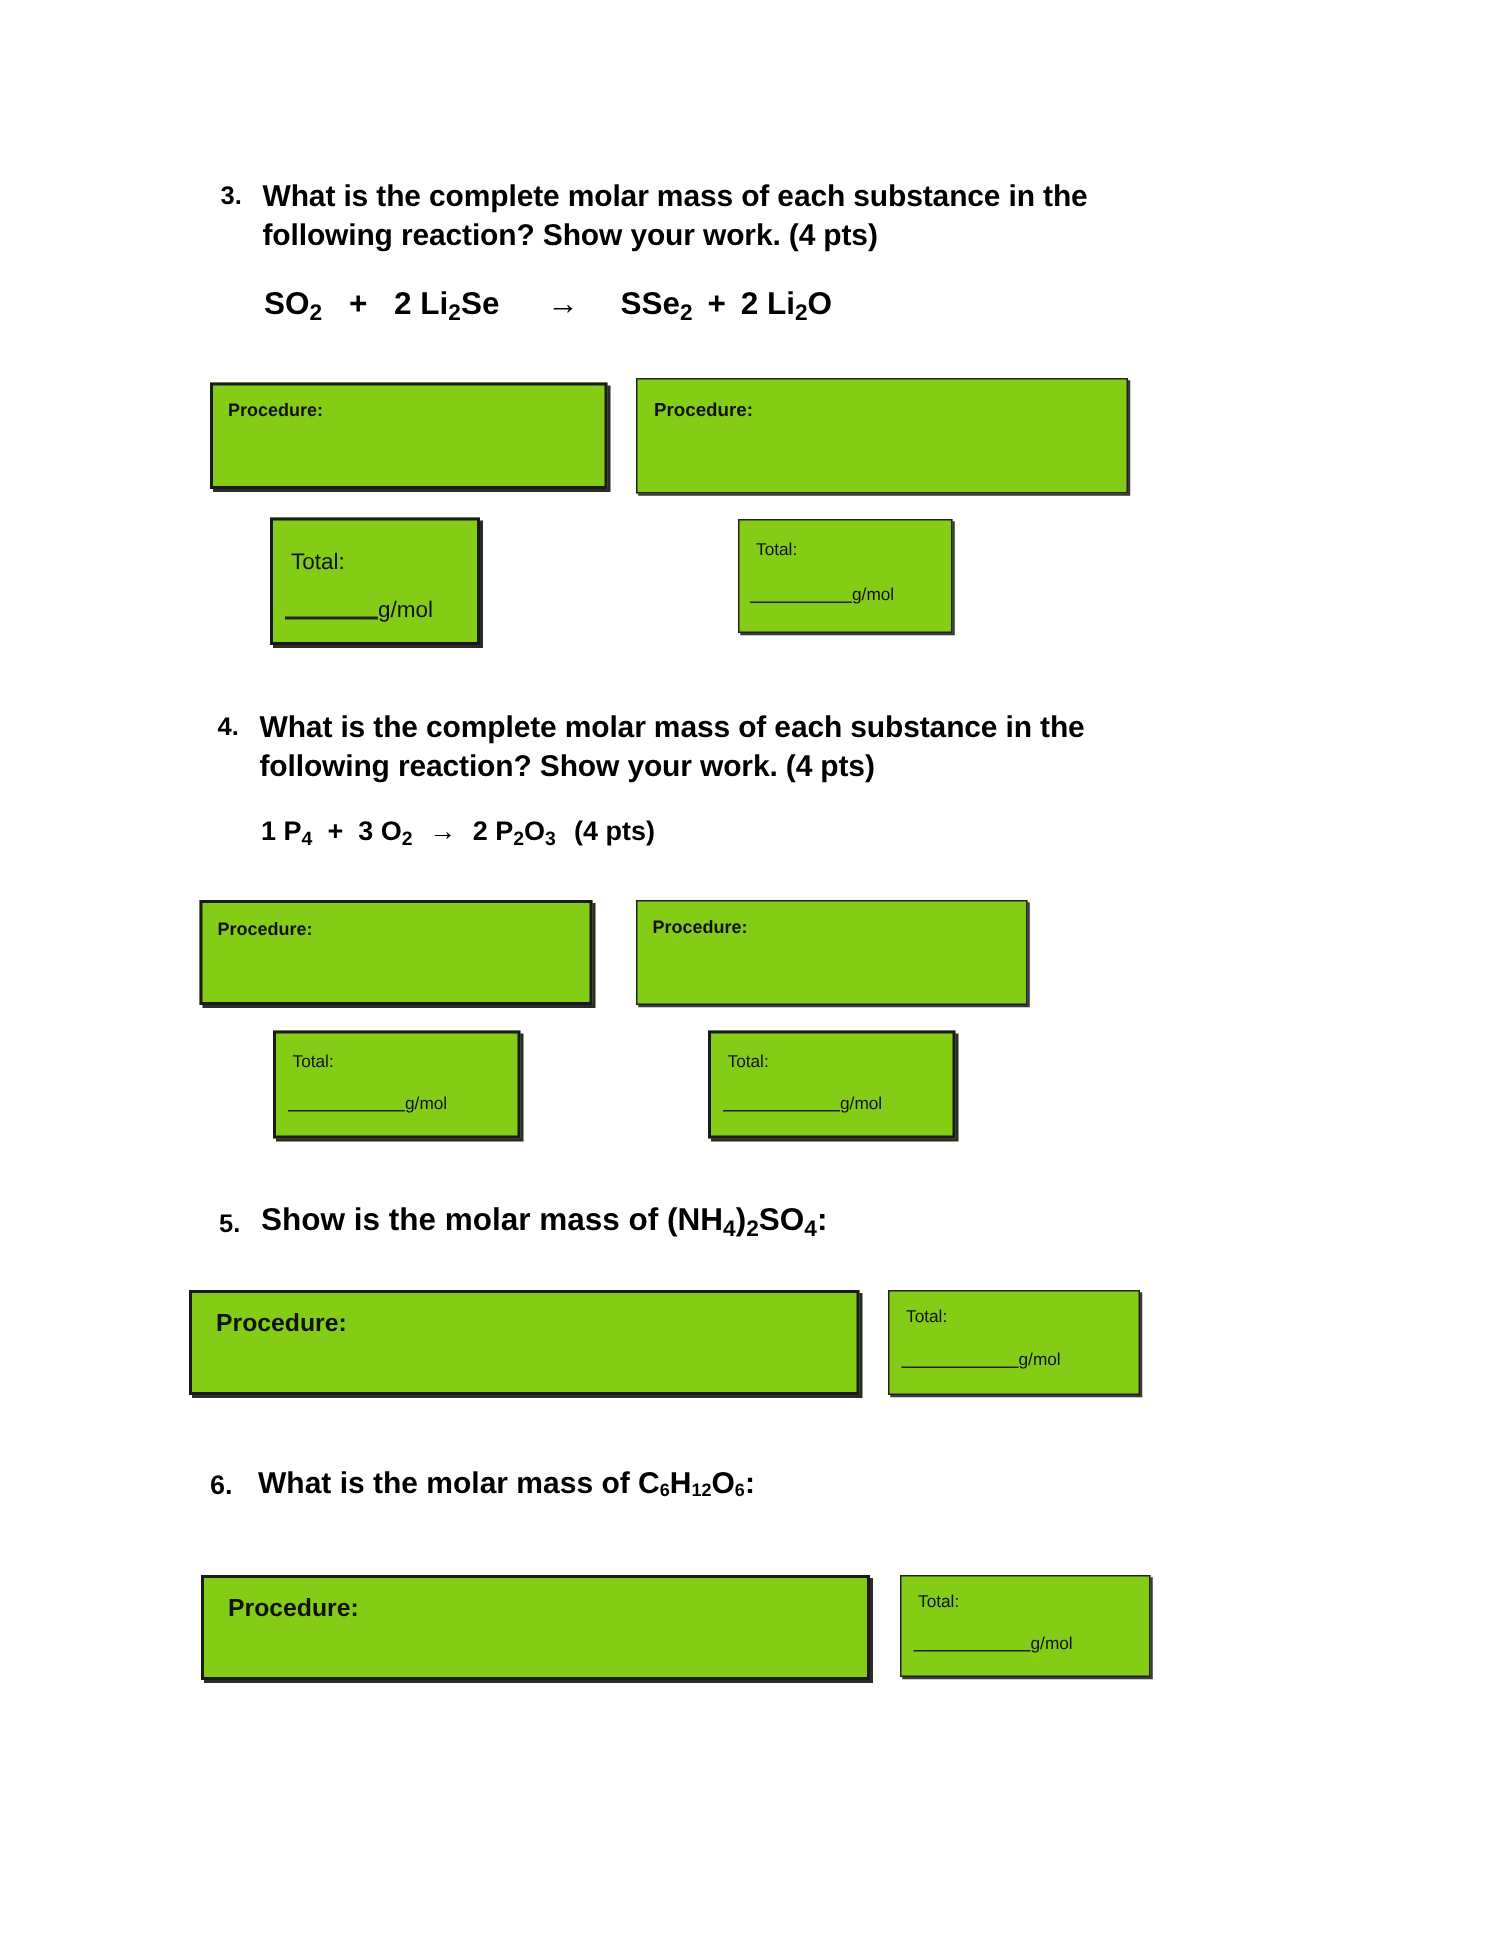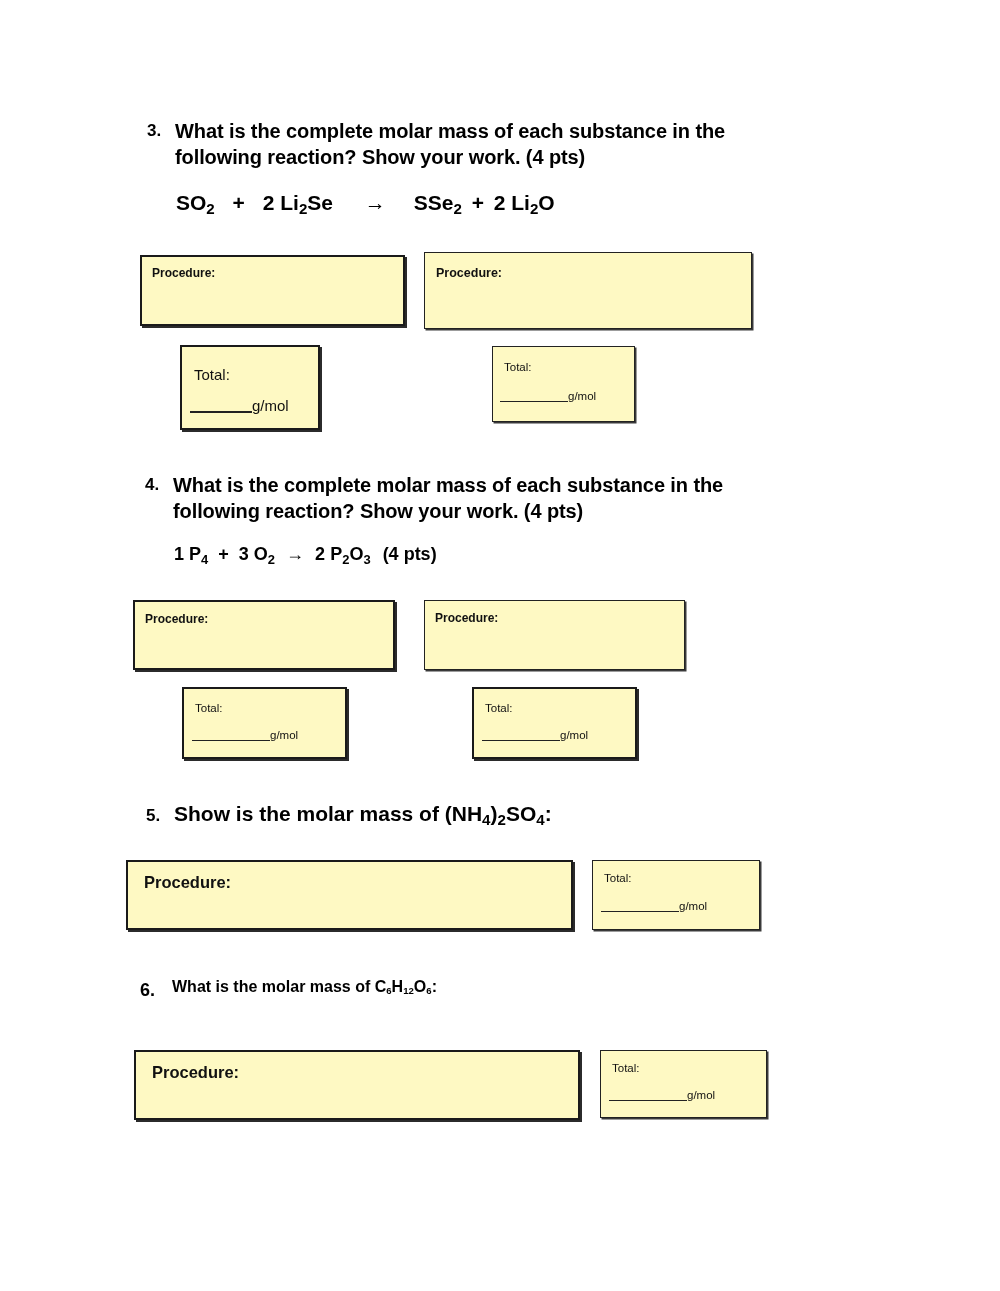--- a/index.html
+++ b/index.html
@@ -46,21 +46,21 @@
     color: #000;
     white-space: nowrap;
   }
 
   sub  { font-size: 0.72em; vertical-align: -0.28em; font-weight: bold; }
   .sub-sm { font-size: 0.60em; vertical-align: -0.22em; font-weight: bold; }
 
   
   .box {
     position: absolute;
-    background: #fef9c3;
+    background: #84cc16;
     border: 2px solid #1a1a1a;
     box-sizing: border-box;
     box-shadow: 2px 2px 0 0 #2b2b2b;
   }
   .box.thin {
     border: 1.6px solid #222;
     box-shadow: 1.5px 1.5px 0 0 #3a3a3a;
   }
   .box-label {
     position: absolute;
@@ -181,21 +181,21 @@
     <div class="box thin" style="left:592px; top:860px; width:168px; height:70px;">
       <div class="box-label" style="left:11px; top:11px; font-size:11.5px; font-weight:normal;">Total:</div>
       <div class="total-line" style="left:8px; top:39px; font-size:11.5px;">
         <span class="rule" style="width:78px; height:11px; border-bottom-width:1.6px;"></span><span class="gmol">g/mol</span>
       </div>
     </div>
   </div>
 
   <div class="question">
     <div class="q-num" style="left:140px; top:980px; font-size:18px;">6.</div>
-    <div class="q-eq" style="left:172px; top:978px; font-size:16px;">
+    <div class="q-eq" style="left:172px; top:978px; font-size:20px;">
       <span>What is the molar mass of C</span><span class="sub-sm">6</span><span>H</span><span class="sub-sm">12</span><span>O</span><span class="sub-sm">6</span><span>:</span>
     </div>
 
     <div class="box" style="left:134px; top:1050px; width:446px; height:70px; border-width:2.5px;">
       <div class="box-label" style="left:16px; top:11px; font-size:16.5px;">Procedure:</div>
     </div>
 
     <div class="box thin" style="left:600px; top:1050px; width:167px; height:68px;">
       <div class="box-label" style="left:11px; top:11px; font-size:11.5px; font-weight:normal;">Total:</div>
       <div class="total-line" style="left:8px; top:38px; font-size:11.5px;">

